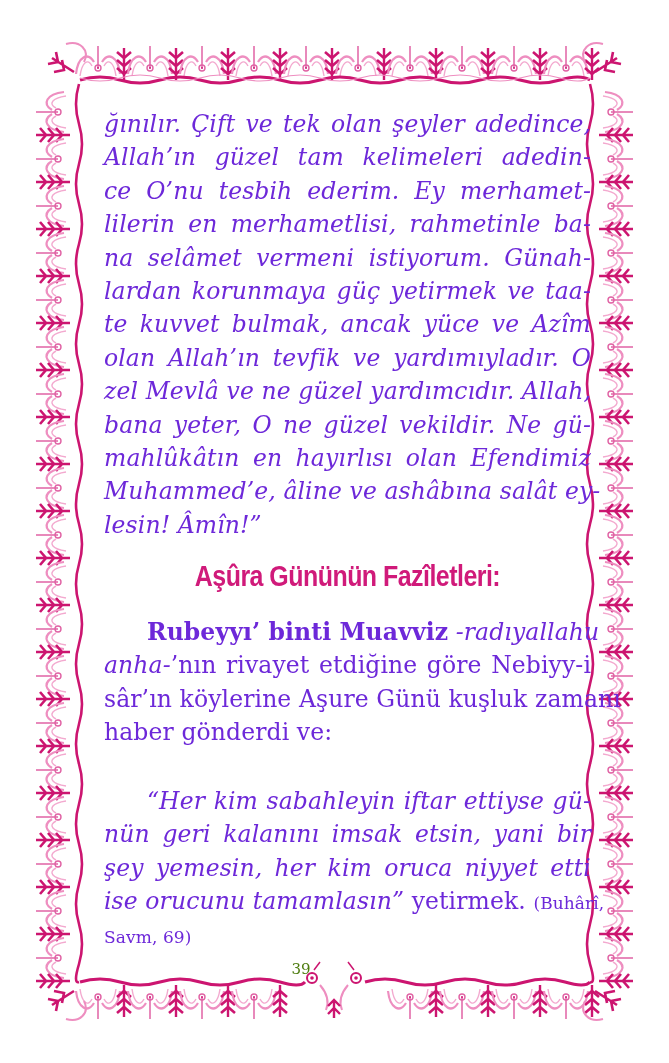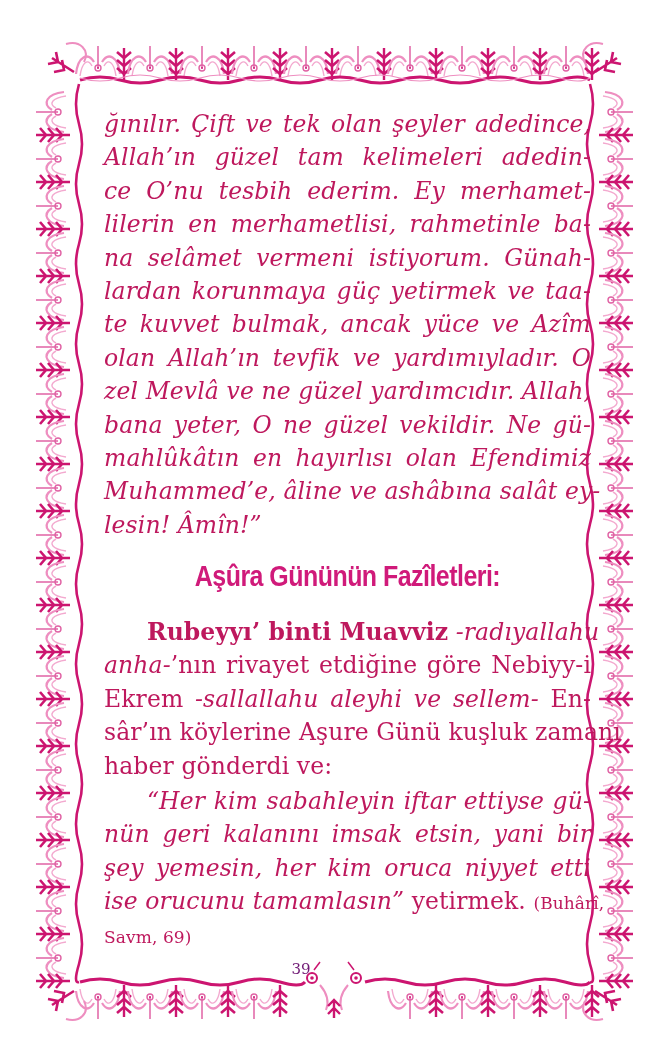--- a/index.html
+++ b/index.html
@@ -8,21 +8,21 @@
   .page { position: absolute; left: 0; top: 0; width: 669px; height: 1063px; background: #fff; }
 
   
   .border-svg { position: absolute; left: 0; top: 0; width: 669px; height: 1063px; }
 
   .text-block {
     position: absolute;
     left: 104px;
     width: 487px;
     font-family: "DejaVu Serif", serif;
-    color: #be185d;
+    color: #6d28d9;
     font-size: 23.5px;
     line-height: 33.4px;
     letter-spacing: 0.1px;
   }
   .para-italic { font-style: italic; }
   .line { display: block; text-align: justify; text-align-last: justify; white-space: nowrap; height: 33.4px; }
   .line.last { text-align-last: left; }
 
   #prayer { top: 108px; }
   #heading {
@@ -49,21 +49,21 @@
   .indent { padding-left: 43px; }
 
   #page-number {
     position: absolute;
     top: 960px;
     left: 0;
     width: 602px;
     text-align: center;
     font-family: "DejaVu Serif", serif;
     font-size: 15px;
-    color: #701a75;
+    color: #4d7c0f;
   }
 </style>
 </head>
 <body>
 
 <div class="page">
 
   <svg class="border-svg" viewBox="0 0 669 1063" xmlns="http://www.w3.org/2000/svg">
     <defs>
 
@@ -201,21 +201,20 @@
     <span class="line">mahlûkâtın en hayırlısı olan Efendimiz</span>
     <span class="line">Muhammed’e, âline ve ashâbına salât ey-</span>
     <span class="line last">lesin! Âmîn!”</span>
   </div>
 
   <div id="heading">Aşûra Gününün Fazîletleri:</div>
 
   <div class="text-block" id="narration">
     <span class="line indent"><span class="b">Rubeyyı’ binti Muavviz</span><span class="i"> -radıyallahu</span></span>
     <span class="line"><span class="i">anha-</span><span class="r">’nın rivayet etdiğine göre Nebiyy-i</span></span>
-    <span class="line"><span class="r">Ekrem </span><span class="i">-sallallahu aleyhi ve sellem-</span><span class="r"> En-</span></span>
     <span class="line">sâr’ın köylerine Aşure Günü kuşluk zamanı</span>
     <span class="line last">haber gönderdi ve:</span>
   </div>
 
   <div class="text-block" id="hadith">
     <span class="line indent i">“Her kim sabahleyin iftar ettiyse gü-</span>
     <span class="line i">nün geri kalanını imsak etsin, yani bir</span>
     <span class="line i">şey yemesin, her kim oruca niyyet etti</span>
     <span class="line"><span class="i">ise orucunu tamamlasın”</span><span class="r"> yetirmek. </span><span class="small">(Buhârî,</span></span>
     <span class="line last"><span class="small">Savm, 69)</span></span>

